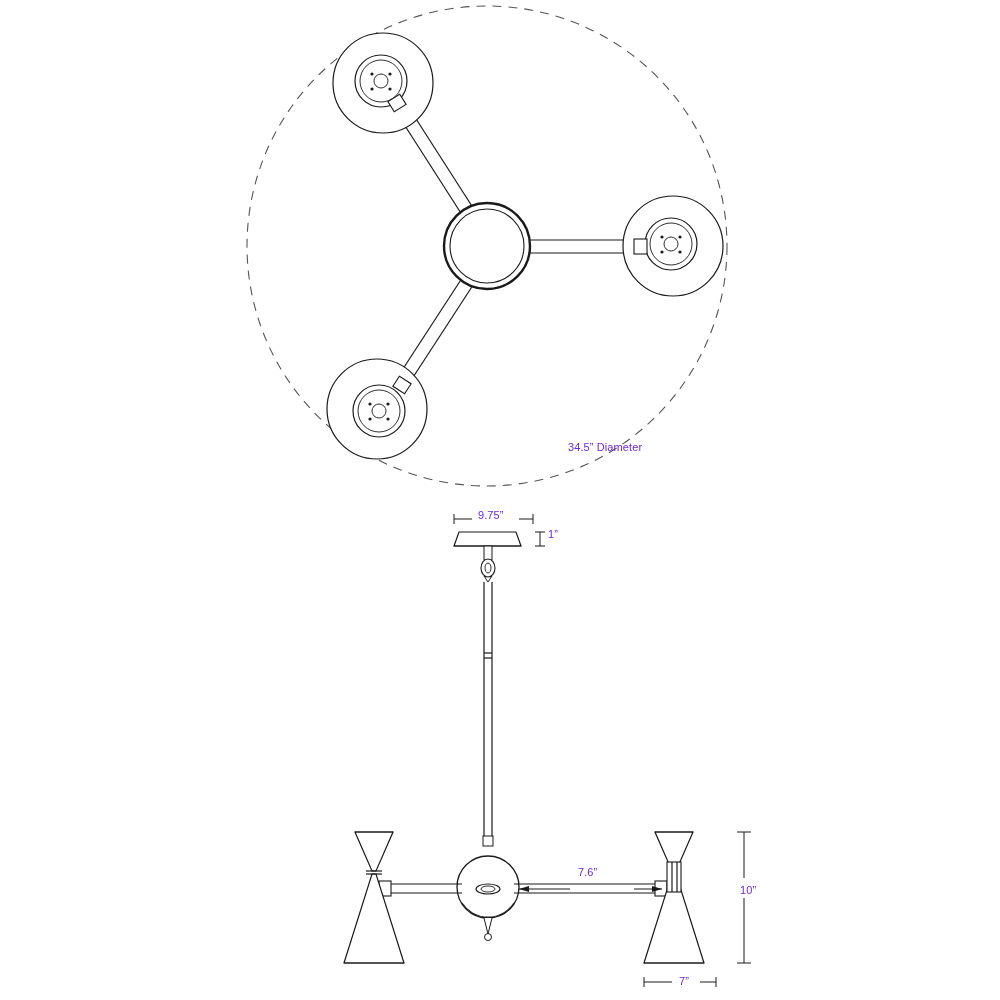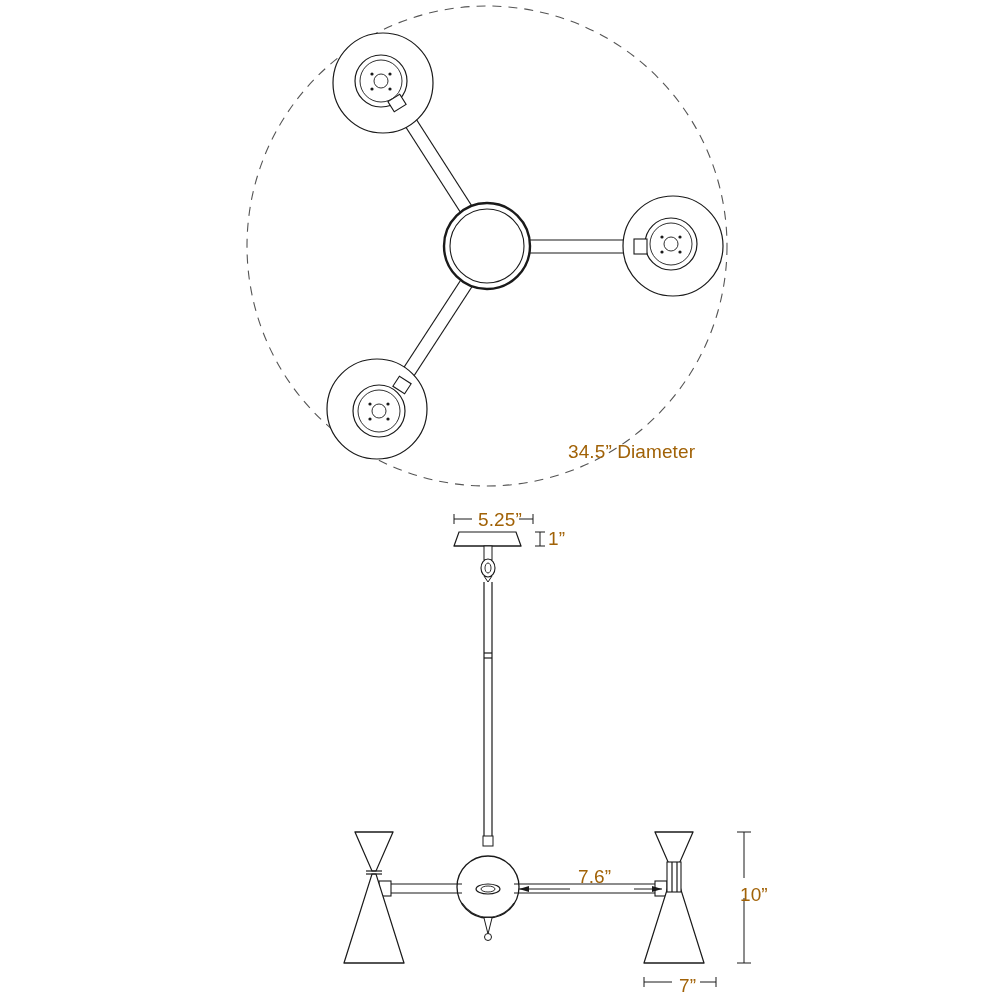--- a/index.html
+++ b/index.html
@@ -16,22 +16,22 @@
     position: relative;
   }
   #spec-sheet {
     position: relative;
     width: 1000px;
     height: 1000px;
   }
   .dim-label {
     position: absolute;
     font-family: "Liberation Sans", sans-serif;
-    font-size: 19px;
-    color: #a16207;
+    font-size: 11px;
+    color: #6d28d9;
     white-space: nowrap;
     letter-spacing: 0.1px;
   }
   #label-diameter { left: 568px; top: 441px; }
   #label-canopy-width { left: 478px; top: 509px; }
   #label-canopy-height { left: 548px; top: 528px; }
   #label-arm-span { left: 578px; top: 866px; }
   #label-fixture-height { left: 740px; top: 884px; text-align: right; }
   #label-shade-width { left: 679px; top: 975px; }
   svg { display: block; }
@@ -192,21 +192,21 @@
         <line x1="644" y1="982" x2="672" y2="982"></line>
         <line x1="700" y1="982" x2="716" y2="982"></line>
         <line x1="644" y1="977" x2="644" y2="987"></line>
         <line x1="716" y1="977" x2="716" y2="987"></line>
       </g>
     </g>
   </svg>
 
   <div class="dim-label" id="label-diameter">34.5” Diameter</div>
 
-  <div class="dim-label" id="label-canopy-width">5.25”</div>
+  <div class="dim-label" id="label-canopy-width">9.75”</div>
 
   <div class="dim-label" id="label-canopy-height">1”</div>
 
   <div class="dim-label" id="label-arm-span">7.6”</div>
 
   <div class="dim-label" id="label-fixture-height">10”</div>
 
   <div class="dim-label" id="label-shade-width">7”</div>
 
 </div>

